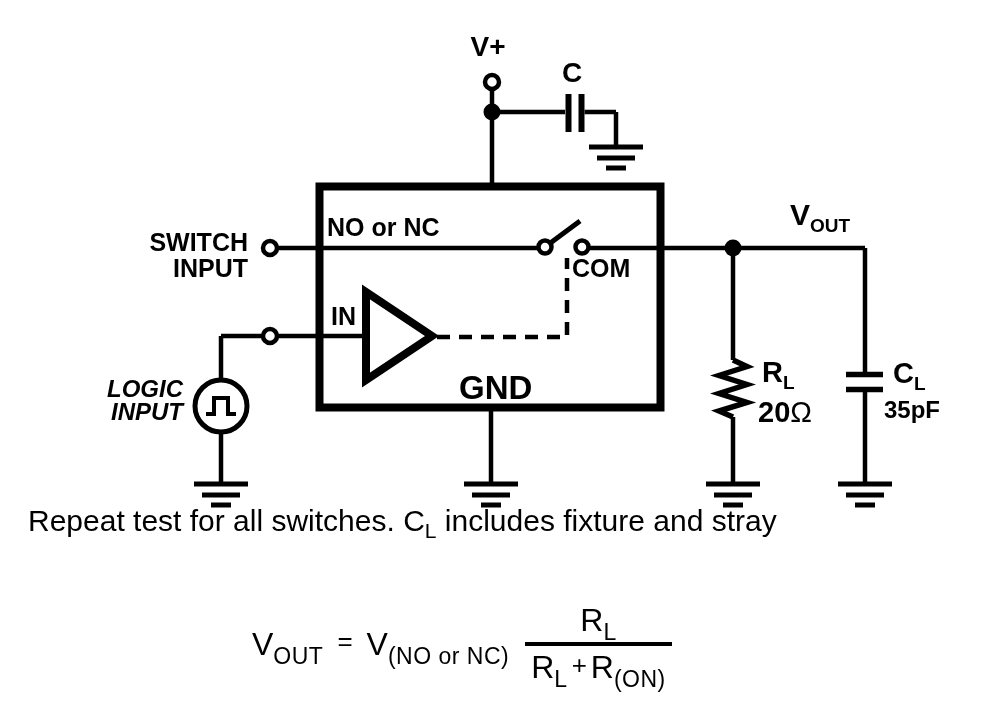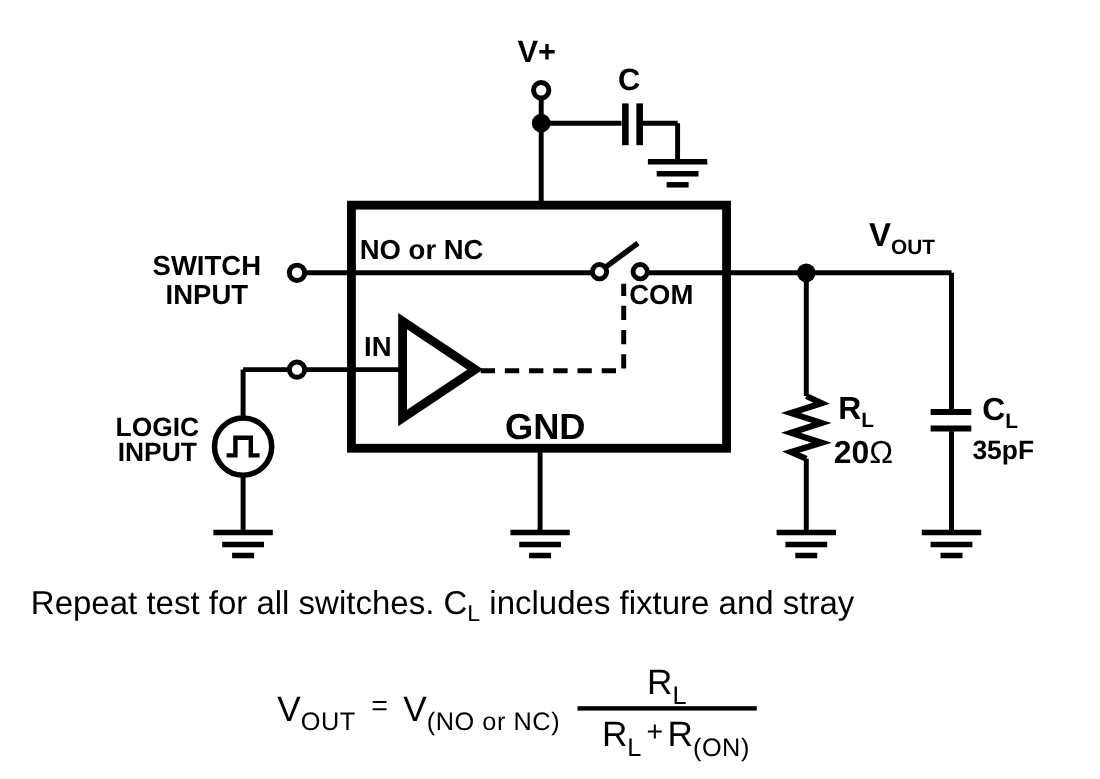--- a/index.html
+++ b/index.html
@@ -3,35 +3,35 @@
 <meta charset="utf-8">
 <style>
   html,body{margin:0;padding:0;background:#fff;}
   .stage{
     position:relative;width:1000px;height:708px;background:#ffffff;
     font-family:"Liberation Sans",sans-serif;color:#000;overflow:hidden;
   }
   svg.schematic{position:absolute;left:0;top:0;}
   .lbl{position:absolute;font-weight:bold;white-space:nowrap;line-height:1;text-align:right;}
   .ctr{transform:translateX(-50%);text-align:center;}
-  .two-line{line-height:26px;text-align:center;}
+  .two-line{line-height:26px;}
   .sub{display:inline-block;font-weight:bold;}
   
   .sub-s{font-size:19px;transform:translateY(7px);}
   
-  .note{position:absolute;left:28px;top:528px;font-size:30px;font-weight:400;line-height:42px;white-space:nowrap;}
+  .note{position:absolute;left:28px;top:500px;font-size:30px;font-weight:400;line-height:42px;white-space:nowrap;}
   .note .sub{font-weight:400;font-size:21px;transform:translateY(7px);}
   
   .formula{position:absolute;left:252px;top:592px;height:104px;display:flex;align-items:center;font-size:32px;font-weight:400;}
   .formula .sub{font-weight:400;font-size:23px;transform:translateY(9px);letter-spacing:0.5px;}
   .formula .eq{font-size:26px;margin:0 14px;transform:translateY(-3px);}
   .frac{margin-left:16px;display:inline-block;text-align:center;}
   .frac .num{padding:0 4px 3px 4px;}
   .frac .bar{height:4px;background:#000;}
-  .frac .den{padding:3px 6px 0 6px;white-space:nowrap;margin-left:16px;}
+  .frac .den{padding:3px 6px 0 6px;white-space:nowrap;}
   .frac .plus{font-size:26px;margin:0 4px;position:relative;top:-4px;}
 </style>
 </head>
 <body>
 
 <div class="stage">
 
   <svg class="schematic" width="1000" height="708" viewBox="0 0 1000 708" stroke="#000" fill="none" stroke-linecap="butt">
 
     <g>
@@ -117,21 +117,21 @@
 
   <div class="lbl ctr" style="left:488px;top:33px;font-size:28px;">V+</div>
 
   <div class="lbl ctr" style="left:572px;top:59px;font-size:28px;">C</div>
 
   <div class="lbl two-line" style="left:128px;top:229px;width:120px;font-size:25px;">
     <div>SWITCH</div>
     <div>INPUT</div>
   </div>
 
-  <div class="lbl two-line" style="left:103px;top:377px;width:80px;font-size:24px;line-height:23px;">
+  <div class="lbl two-line" style="left:103px;top:377px;width:80px;font-size:24px;line-height:23px;font-style:italic;">
     <div>LOGIC</div>
     <div>INPUT</div>
   </div>
 
   <div class="lbl" style="left:327px;top:215px;font-size:25px;">NO or NC</div>
 
   <div class="lbl" style="left:331px;top:304px;font-size:25px;">IN</div>
 
   <div class="lbl" style="left:572px;top:256px;font-size:25px;">COM</div>
 

